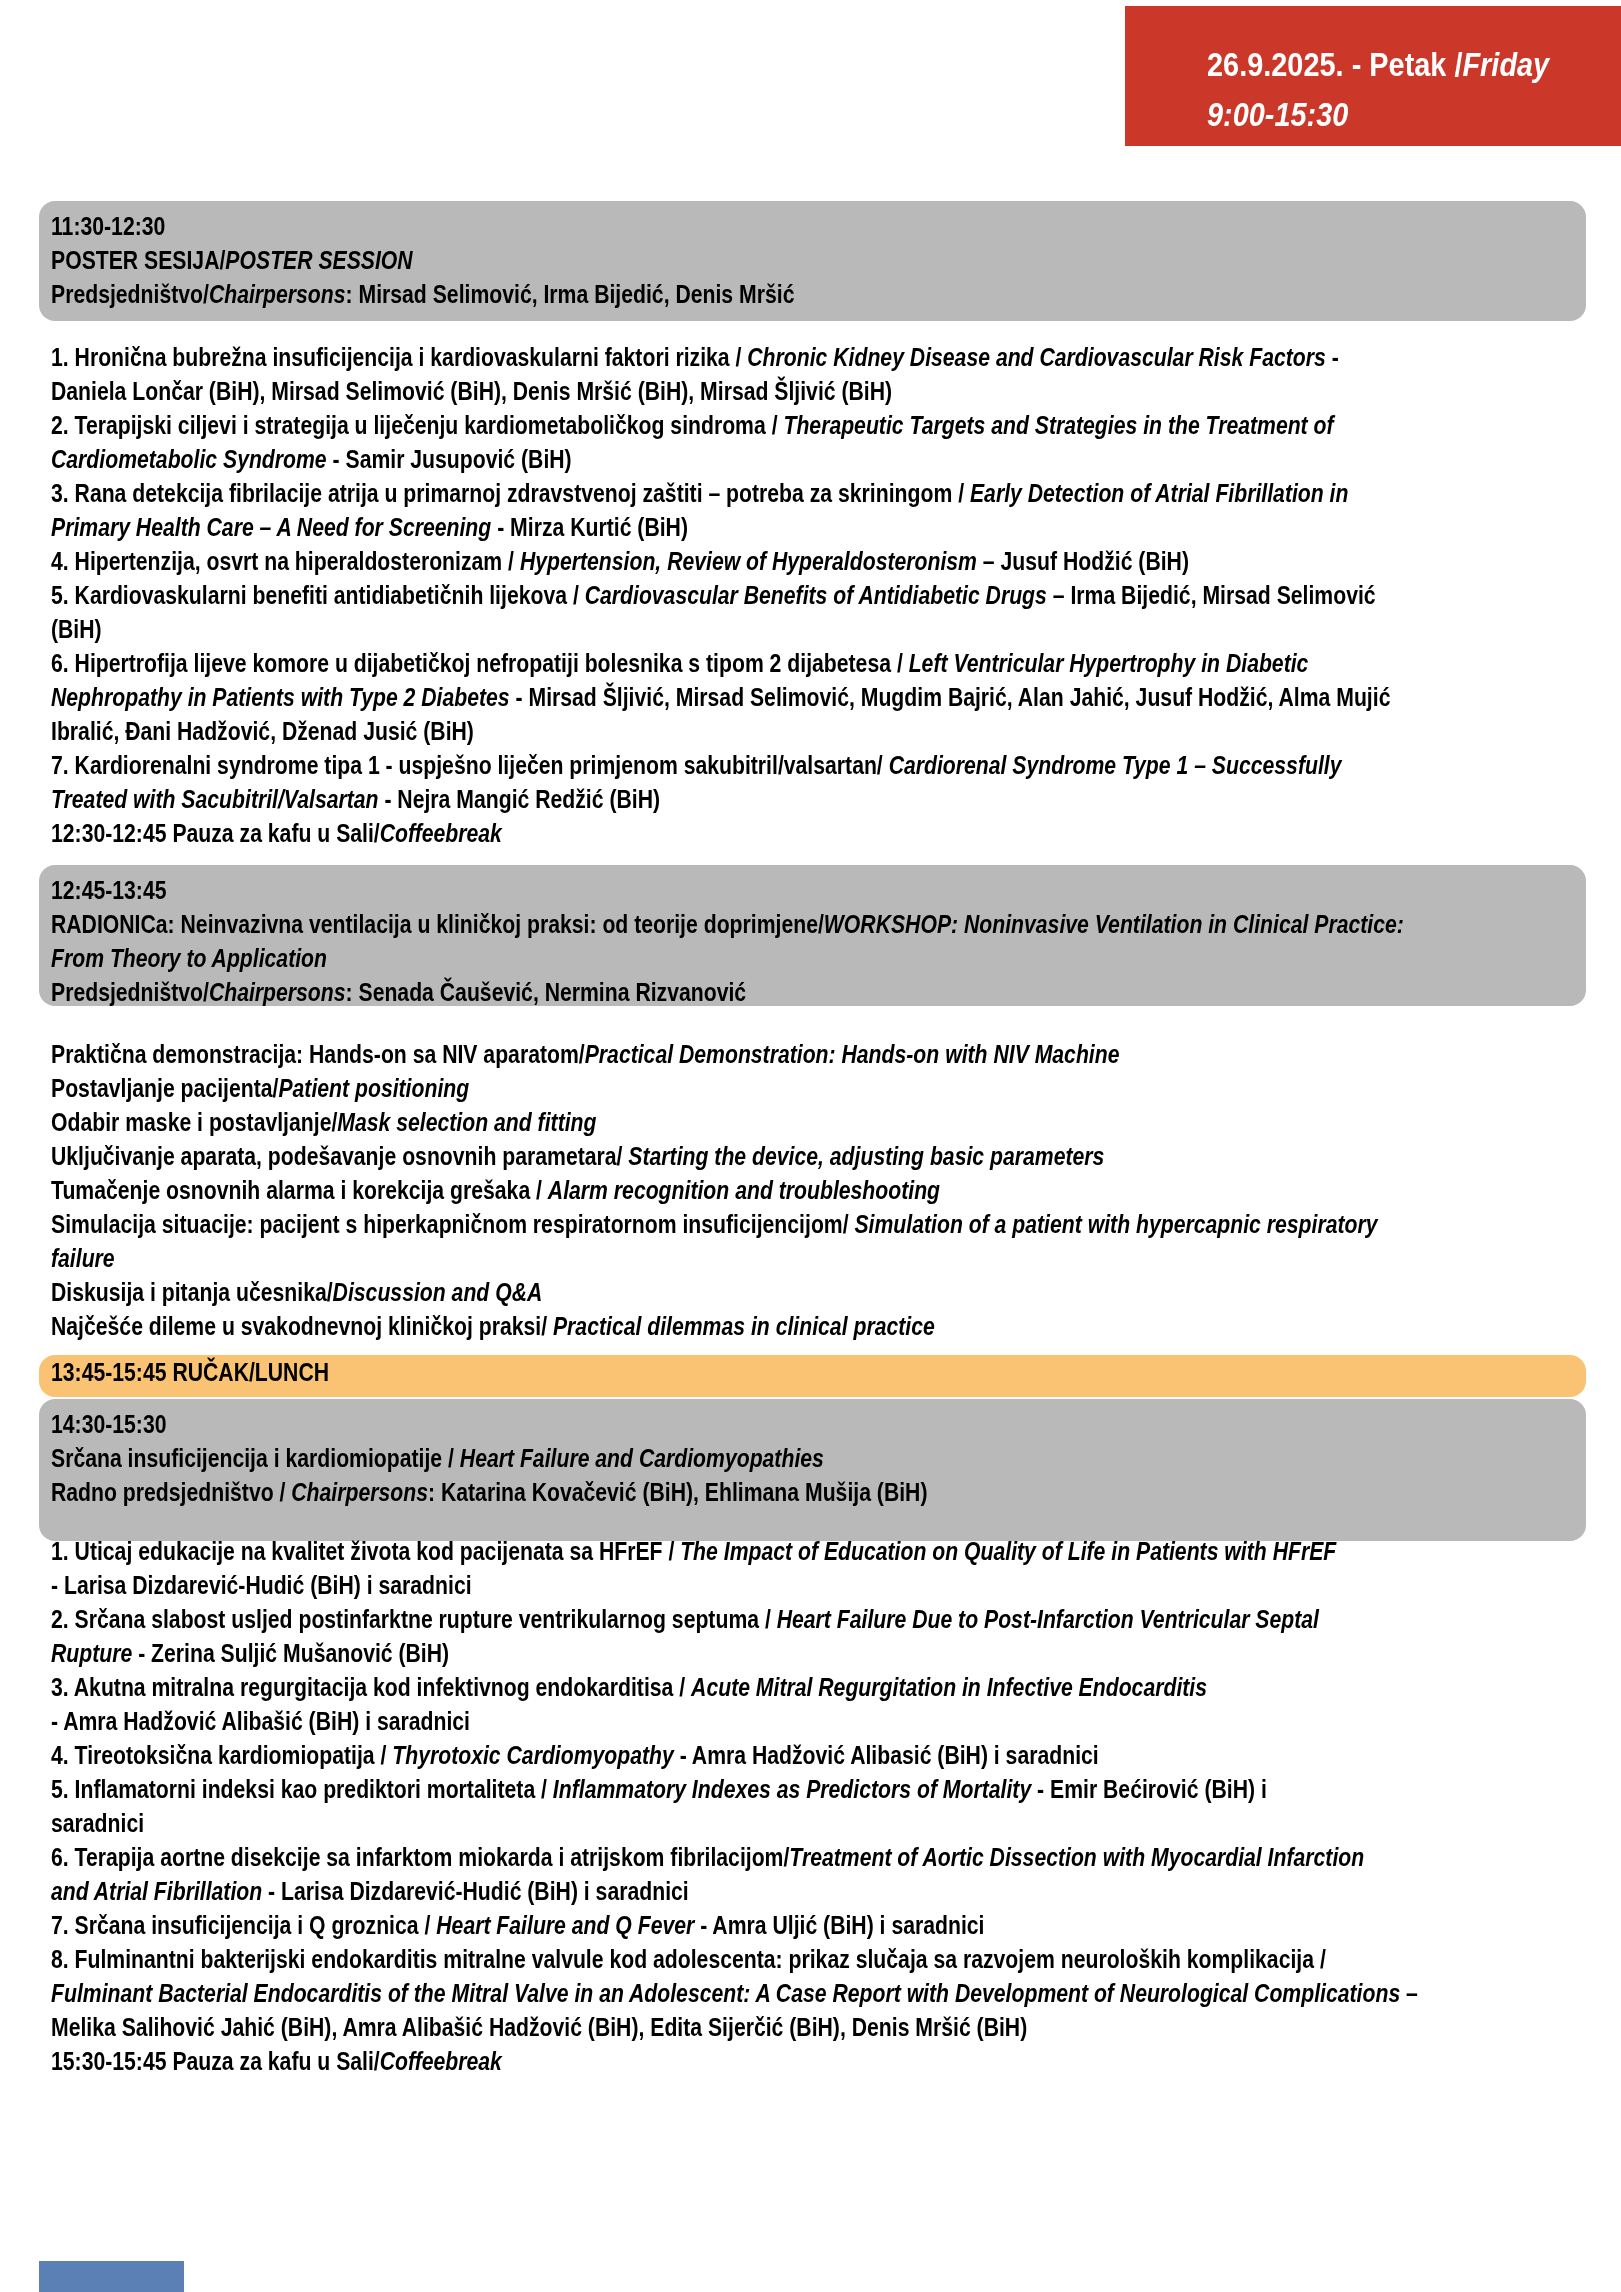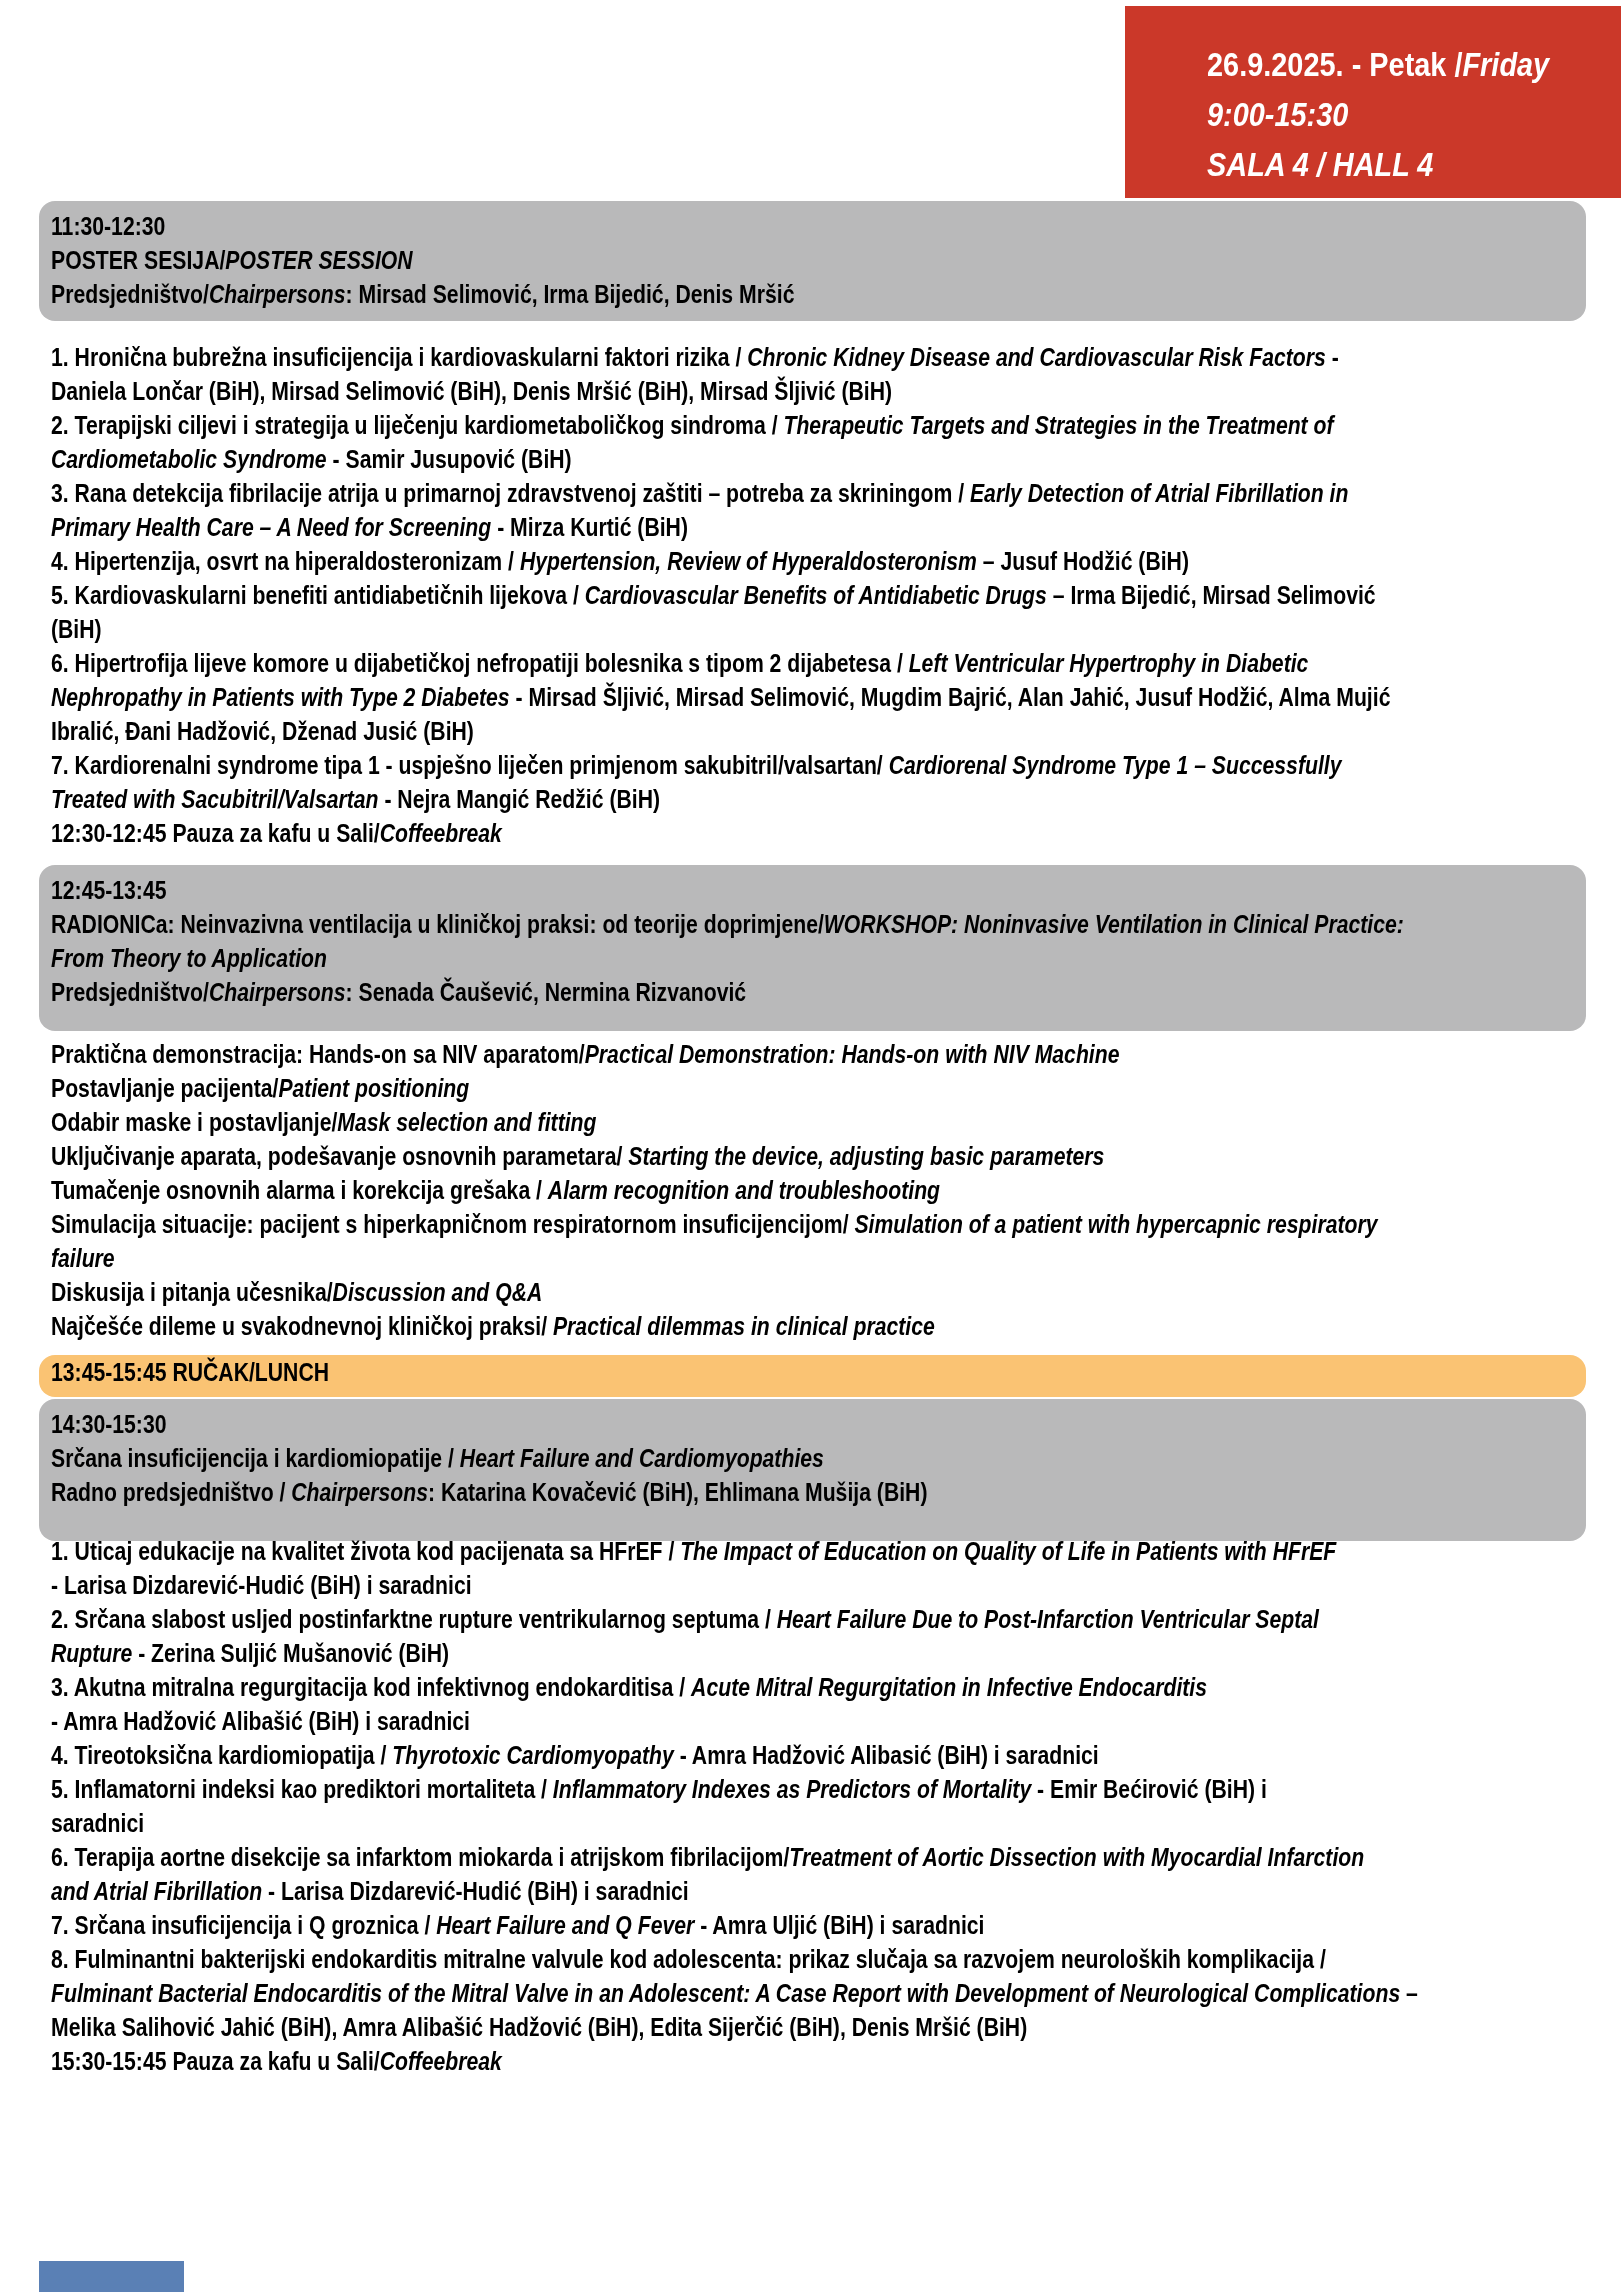--- a/index.html
+++ b/index.html
@@ -15,41 +15,41 @@
   
   .tline{
     height:34px;line-height:34px;font-size:26.5px;
     white-space:nowrap;
     transform:scaleX(0.80);
     transform-origin:0 50%;
   }
   .it{font-style:italic;}
   
   #date-box{
-    position:absolute;top:5.9px;left:1125px;width:496px;height:192px;
+    position:absolute;top:5.9px;left:1125px;width:496px;height:140px;
     background:var(--red);
     color:#fff;
     padding:33px 0 0 82px;
     box-sizing:border-box;
   }
   #date-box .tline{
     font-size:34px;line-height:50px;height:50px;
     transform:scaleX(0.85);
   }
   
   .banner{
     position:absolute;left:39px;width:1547px;
     box-sizing:border-box;
     padding:7.8px 0 0 11.8px;
     border-radius:16px;
   }
   .gray{background:var(--gray);}
   .orange{background:var(--orange);}
   #poster-header{top:201px;height:120px;}
-  #workshop-header{top:865px;height:166px;}
+  #workshop-header{top:865px;height:141px;}
   #lunch-bar{top:1355px;height:42px;padding-top:0;}
   #afternoon-header{top:1399px;height:142px;}
   
   .list{
     position:absolute;left:51px;width:1564px;
   }
   #poster-body{top:340px;}
   #workshop-body{top:1037px;}
   #afternoon-body{top:1534px;}
   

